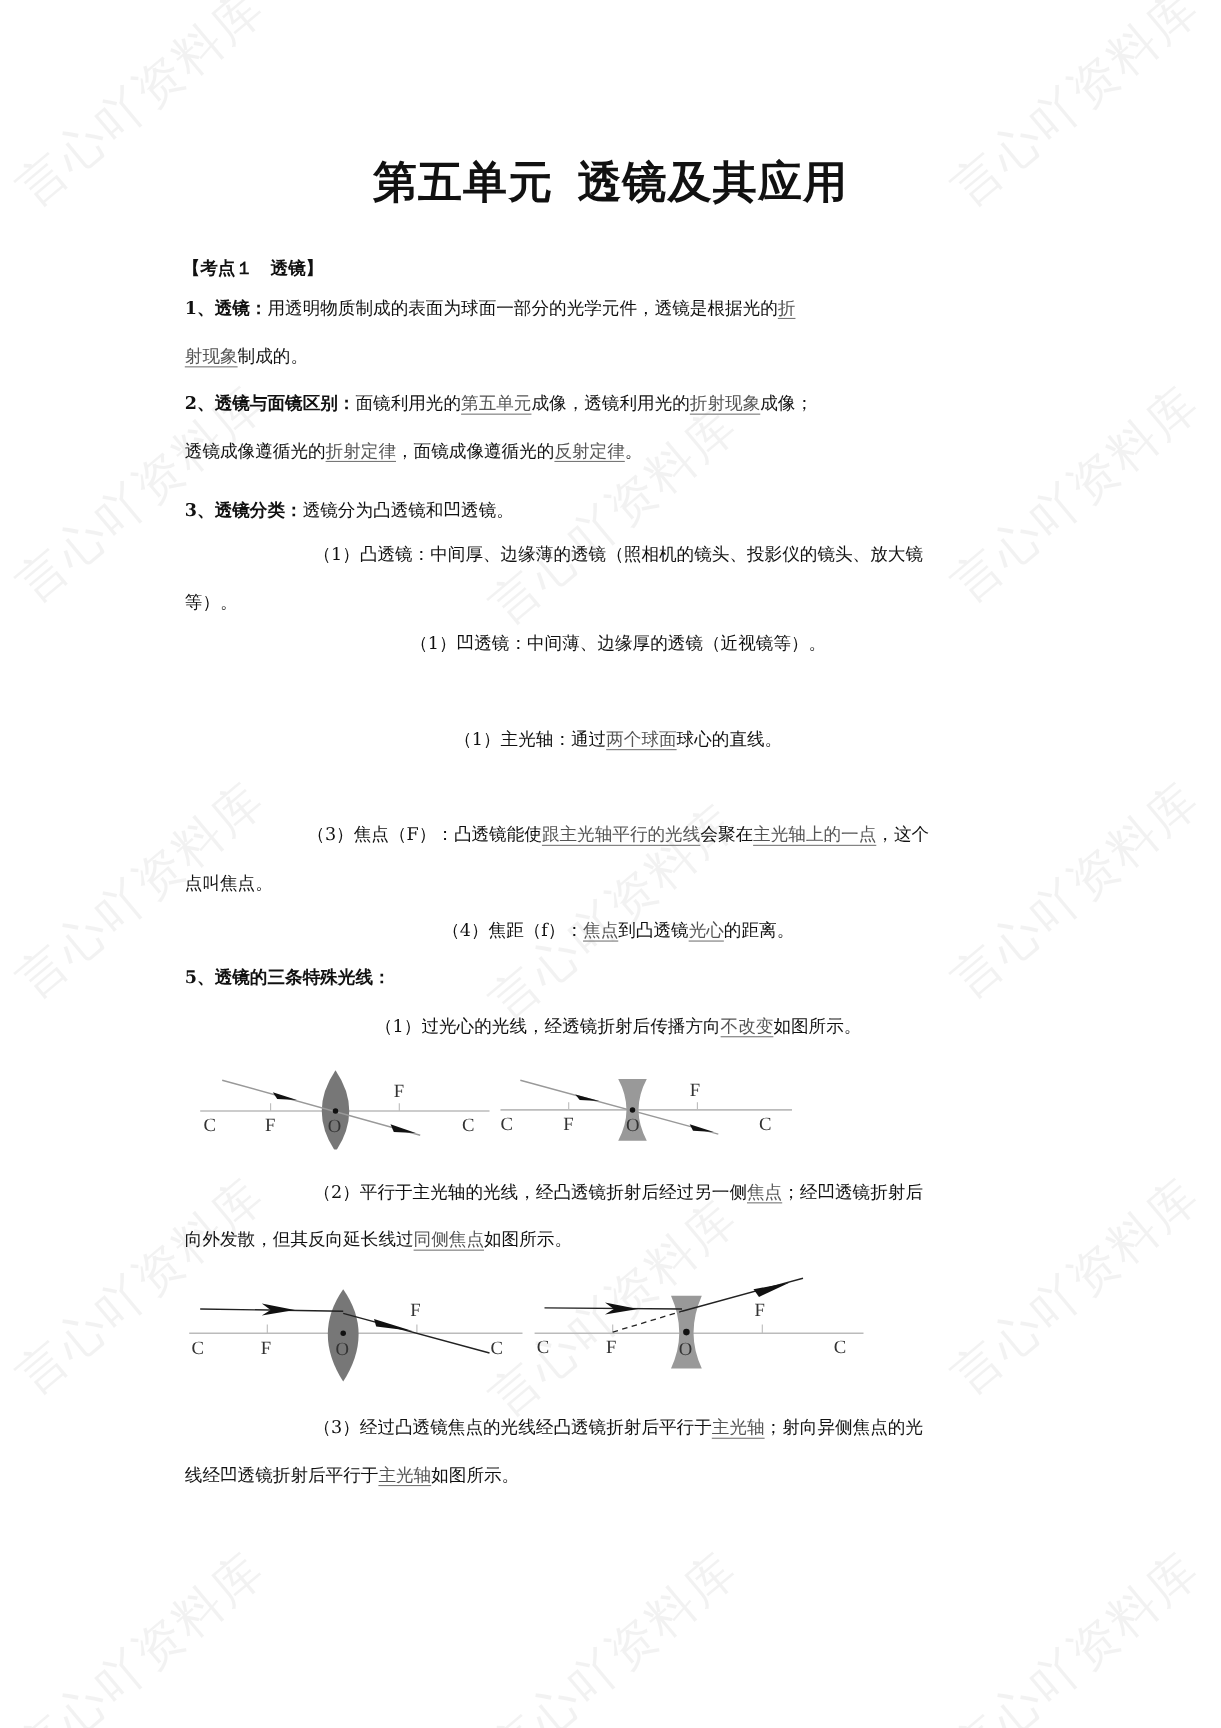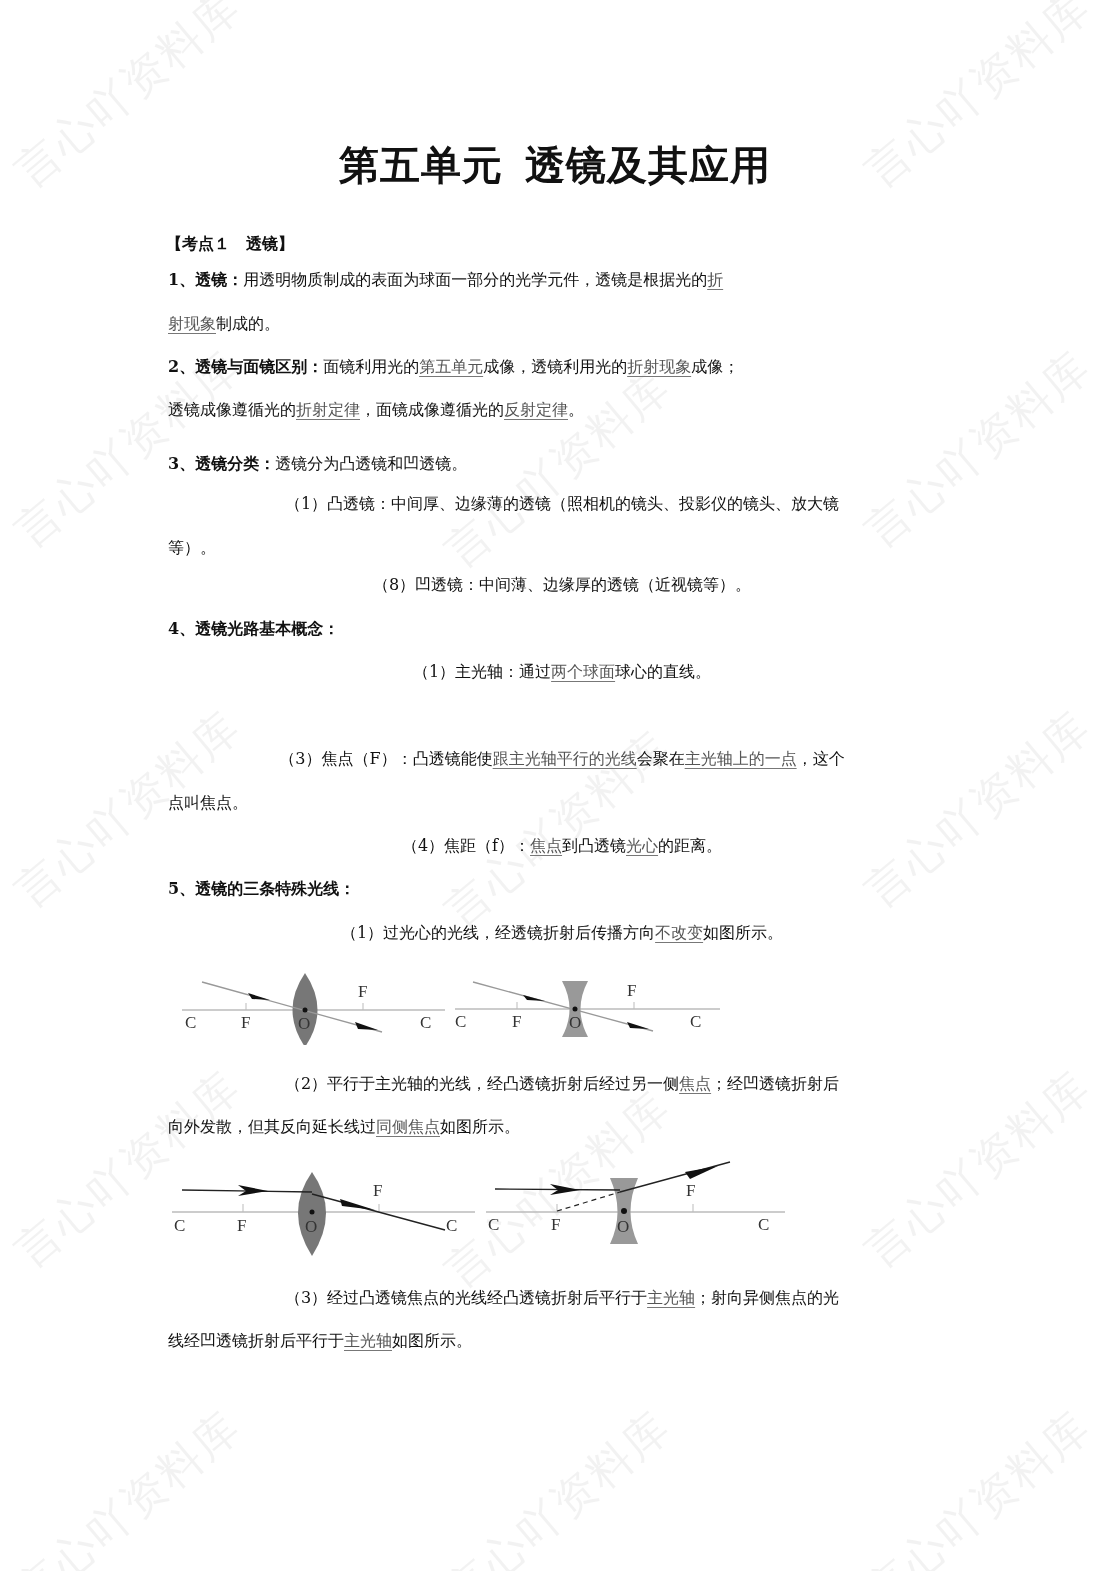--- a/index.html
+++ b/index.html
@@ -59,23 +59,22 @@
   </div>
   <div class="line" style="top:398px">
     <span>透镜成像遵循光的</span><u class="ul">折射定律</u><span>，面镜成像遵循光的</span><u class="ul">反射定律</u><span>。</span>
   </div>
 
   <div class="line" style="top:452px">
     <b class="h">3、透镜分类：</b><span>透镜分为凸透镜和凹透镜。</span>
   </div>
   <div class="line ind" style="top:492px">（1）凸透镜：中间厚、边缘薄的透镜（照相机的镜头、投影仪的镜头、放大镜</div>
   <div class="line" style="top:536px">等）。</div>
-  <div class="line ind" style="top:573px">（8）凹透镜：中间薄、边缘厚的透镜（近视镜等）。</div>
+  <div class="line ind" style="top:573px">（1）凹透镜：中间薄、边缘厚的透镜（近视镜等）。</div>
 
-  <div class="line" style="top:617px"><b class="h">4、透镜光路基本概念：</b></div>
   <div class="line ind" style="top:660px">
     <span>（1）主光轴：通过</span><u class="ul">两个球面</u><span>球心的直线。</span>
   </div>
   <div class="line ind" style="top:747px">
     <span>（3）焦点（F）：凸透镜能使</span><u class="ul">跟主光轴平行的光线</u><span>会聚在</span><u class="ul">主光轴上的一点</u><span>，这个</span>
   </div>
   <div class="line" style="top:791px">点叫焦点。</div>
   <div class="line ind" style="top:834px">
     <span>（4）焦距（f）：</span><u class="ul">焦点</u><span>到凸透镜</span><u class="ul">光心</u><span>的距离。</span>
   </div>

